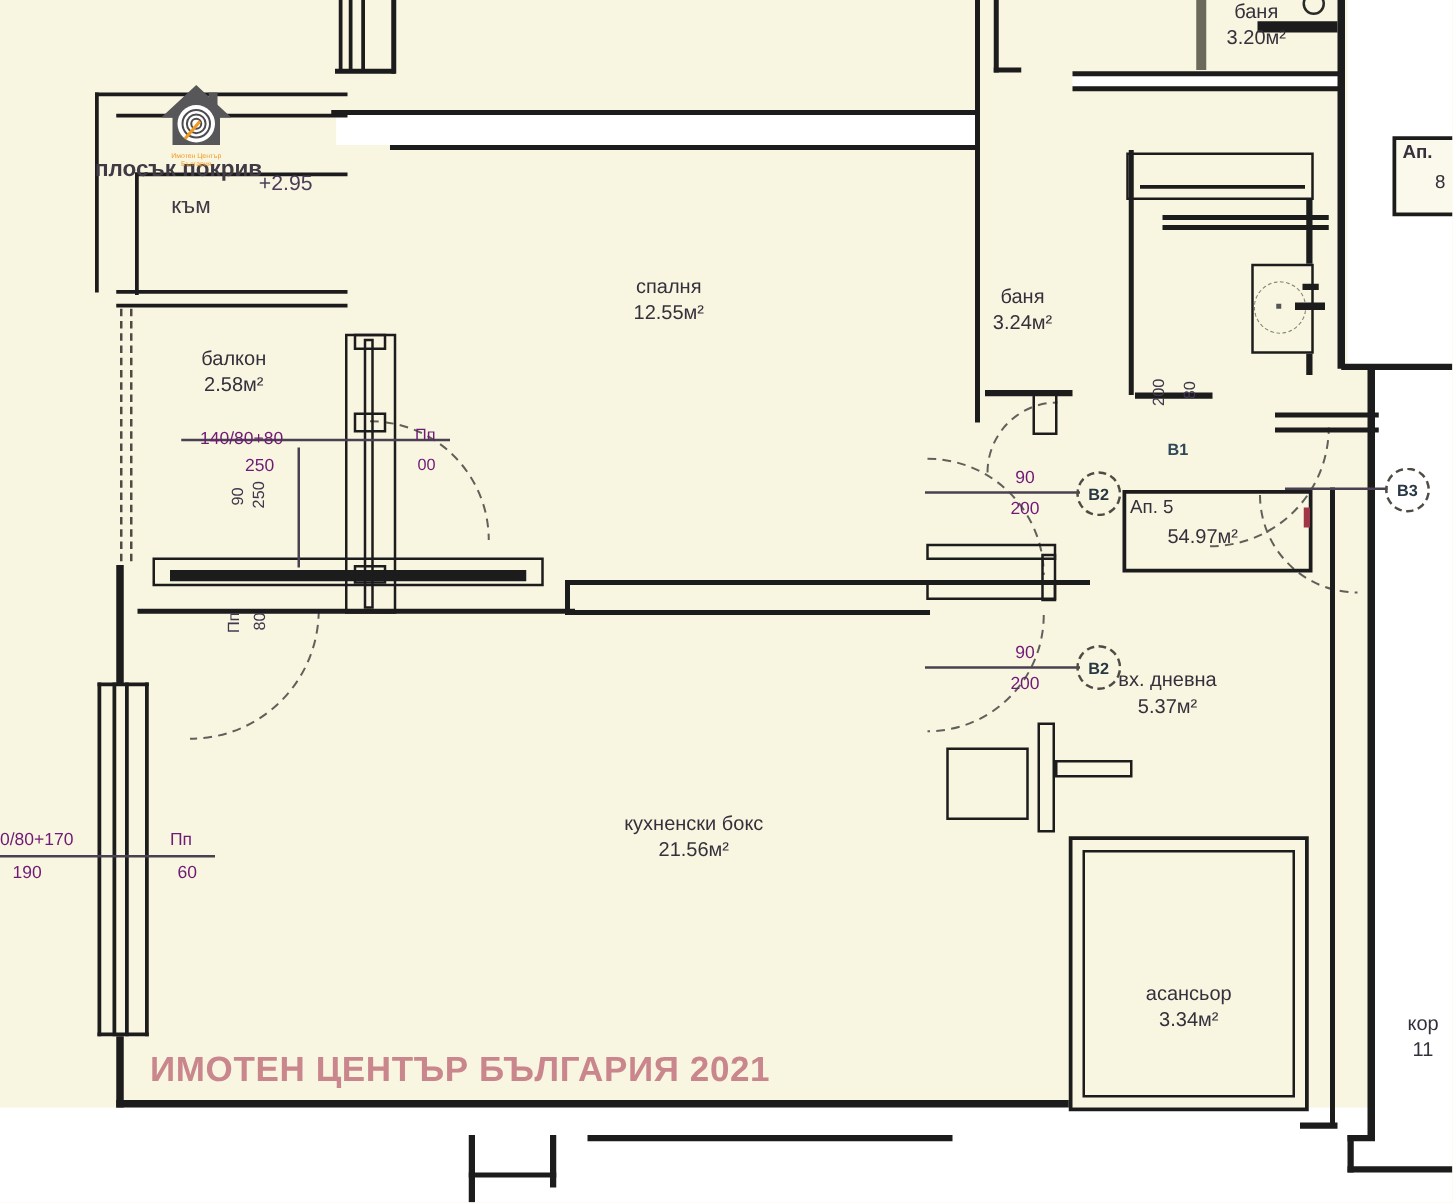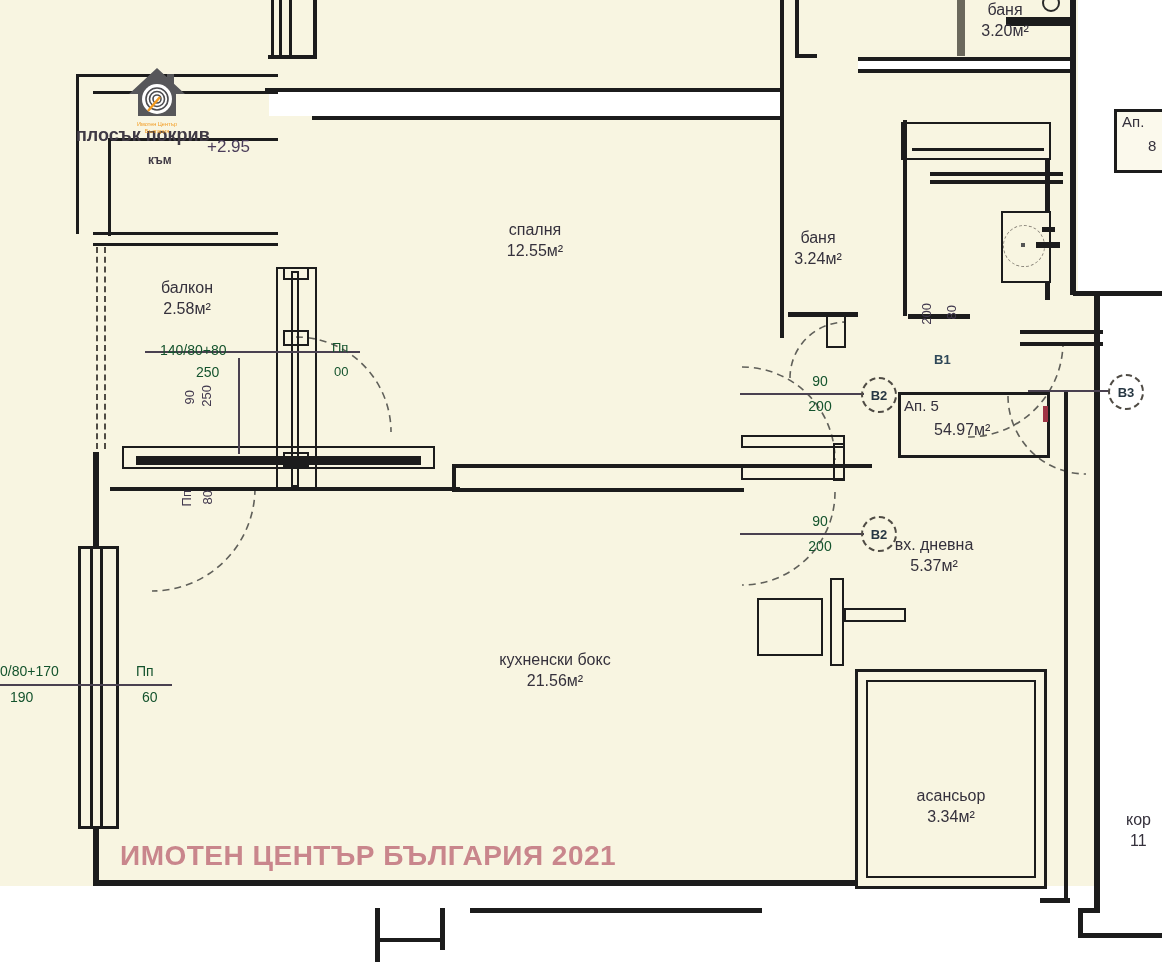--- a/index.html
+++ b/index.html
@@ -6,21 +6,21 @@
   #plan{position:relative;width:1162px;height:962px;background:#f8f5e1;overflow:hidden;
         font-family:"Liberation Sans",sans-serif;color:#35313c;}
   .abs{position:absolute;}
   .w{position:absolute;background:#1c1c1c;}                      
   .ol{position:absolute;border:2px solid #1c1c1c;}               
   .ol3{position:absolute;border:3px solid #1c1c1c;}
   .dl{position:absolute;background:#4a4150;}                     
   .white{position:absolute;background:#ffffff;}
   .t{position:absolute;font-size:16px;line-height:1.3;white-space:nowrap;}
   .ctr{text-align:center;}
-  .dim{font-size:14px;color:#14532d;}
+  .dim{font-size:14px;color:#701a75;}
   .small{font-size:13px;}
   .vt{position:absolute;writing-mode:vertical-rl;transform:rotate(180deg);
       font-size:13px;color:#41384e;white-space:nowrap;line-height:1;}
   .dashv{position:absolute;border-left:2px dashed #4f4b44;}
   .tag{position:absolute;width:32px;height:32px;border:2px dashed #4f4b44;border-radius:50%;
        display:flex;align-items:center;justify-content:center;font-size:13px;font-weight:bold;color:#273743;}
   .wm{position:absolute;font-size:28px;font-weight:bold;letter-spacing:.5px;color:#c9868c;}
   .bx{position:absolute;border:3px solid #1c1c1c;}
   svg text{font-family:"Liberation Sans",sans-serif;}
 </style>
@@ -143,21 +143,21 @@
   <div class="dl" style="left:740px;top:393px;width:124px;height:2px"></div>
   <div class="dl" style="left:740px;top:533px;width:124px;height:2px"></div>
   <div class="dl" style="left:1028px;top:390px;width:82px;height:2px"></div>
   <div class="dl" style="left:0;top:684px;width:172px;height:2px"></div>
 
   <div class="bx" style="left:898px;top:392px;width:146px;height:60px"></div>
   <div class="abs" style="left:1043px;top:406px;width:5px;height:16px;background:#a03545"></div>
   <div class="t" style="left:904px;top:396px;font-size:15px;font-weight:normal">Ап. 5</div>
   <div class="t" style="left:934px;top:420px">54.97м²</div>
   <div class="bx" style="left:1114px;top:109px;width:52px;height:58px;background:#fbf9ec"></div>
-  <div class="t" style="left:1122px;top:112px;font-size:15px;font-weight:normal">Ап.</div>
+  <div class="t" style="left:1122px;top:112px;font-size:15px;font-weight:bold">Ап.</div>
   <div class="t" style="left:1148px;top:136px;font-size:15px">8</div>
 
   <div class="t ctr" style="left:455px;top:220px;width:160px">
     <div>спалня</div>
     <div>12.55м²</div>
   </div>
   <div class="t ctr" style="left:768px;top:228px;width:100px">
     <div>баня</div>
     <div>3.24м²</div>
   </div>
@@ -180,21 +180,21 @@
   <div class="t ctr" style="left:866px;top:786px;width:170px">
     <div>асансьор</div>
     <div>3.34м²</div>
   </div>
   <div class="t" style="left:1126px;top:810px">
     <div>кор</div>
     <div style="padding-left:4px">11</div>
   </div>
 
   <div class="t" style="left:76px;top:124px;font-size:18px;font-weight:bold;color:#403a45">плосък покрив</div>
-  <div class="t" style="left:148px;top:153px;font-size:12px;font-weight:bold;color:#403a45">към</div>
+  <div class="t" style="left:137px;top:153px;font-size:18px;font-weight:normal;color:#403a45">към</div>
   <div class="t" style="left:207px;top:136px;font-size:17px;color:#4b3d5a">+2.95</div>
 
   <div class="t dim" style="left:160px;top:341px">140/80+80</div>
   <div class="t dim" style="left:196px;top:363px">250</div>
   <div class="vt" style="left:183px;top:390px">90</div>
   <div class="vt" style="left:200px;top:385px">250</div>
   <div class="t small dim" style="left:332px;top:340px">Пп</div>
   <div class="t small dim" style="left:334px;top:364px">00</div>
   <div class="vt" style="left:180px;top:490px">Пп</div>
   <div class="vt" style="left:201px;top:490px">80</div>

